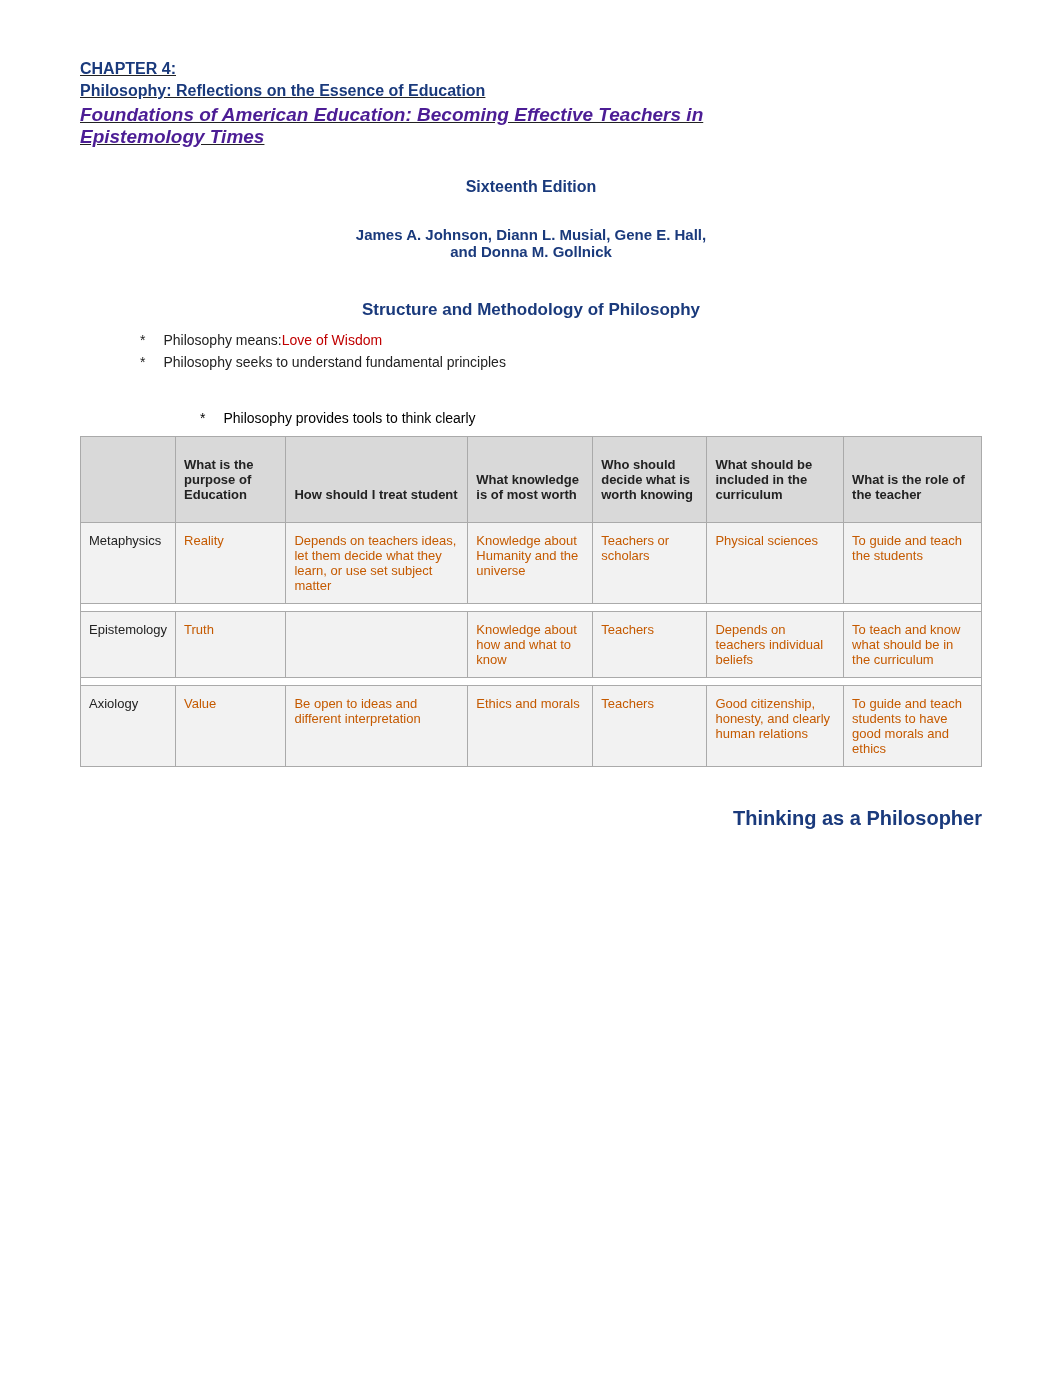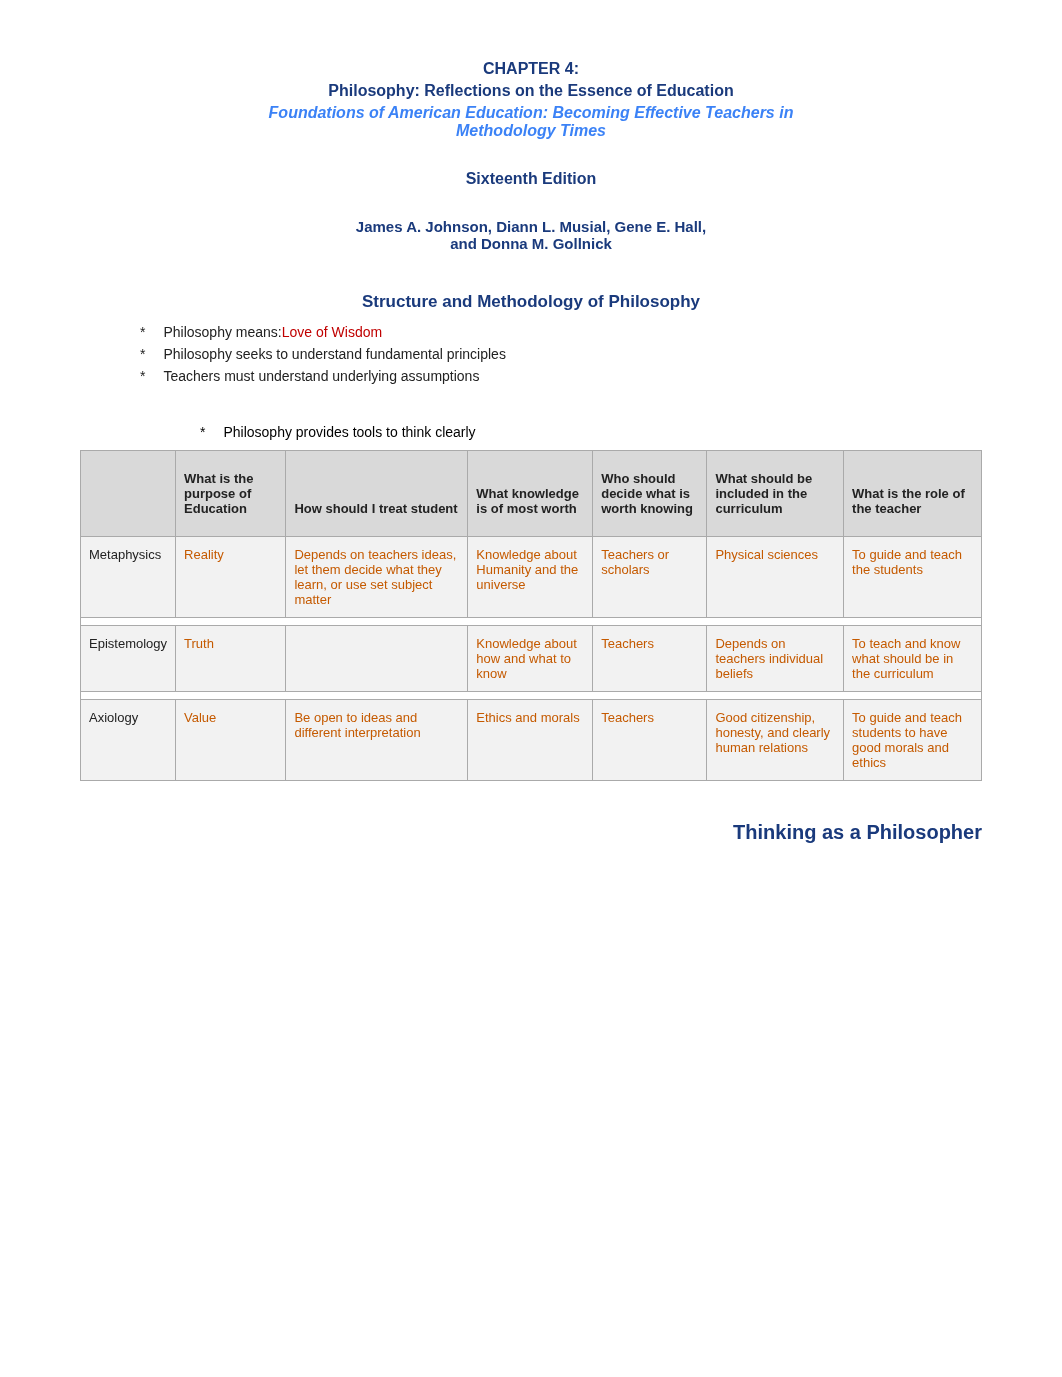--- a/index.html
+++ b/index.html
@@ -6,39 +6,40 @@
     body {
       background: #fff;
       font-family: Arial, sans-serif;
       font-size: 14px;
       color: #222;
       width: 1062px;
       min-height: 1377px;
       padding: 60px 80px;
     }
     .header {
-      text-align: center;
+      text-align: left;
       margin-bottom: 20px;
+      text-decoration: underline;
     }
     .header .chapter-title {
       font-weight: bold;
       color: #1a3a7c;
       font-size: 16px;
       margin-bottom: 4px;
     }
     .header .book-title {
       font-weight: bold;
       color: #1a3a7c;
       font-size: 16px;
       margin-bottom: 4px;
     }
     .header .book-subtitle {
       font-style: italic;
-      color: #3b82f6;
-      font-size: 16px;
+      color: #4c1d95;
+      font-size: 19px;
       font-weight: bold;
     }
     .edition {
       text-align: center;
       color: #1a3a7c;
       font-weight: bold;
       font-size: 16px;
       margin: 30px 0;
     }
     .authors {
@@ -138,42 +139,39 @@
     }
   </style>
 </head>
 <body>
 
 <div class="header">
   <div class="chapter-title">CHAPTER 4:</div>
   <div class="book-title">Philosophy: Reflections on the Essence of Education</div>
   <div class="book-subtitle">
     <span>Foundations of American Education: Becoming Effective Teachers in</span><br>
-    <span>Methodology Times</span>
+    <span>Epistemology Times</span>
   </div>
 </div>
 
 <div class="edition">Sixteenth Edition</div>
 
 <div class="authors">
   James A. Johnson, Diann L. Musial, Gene E. Hall,<br>and Donna M. Gollnick
 </div>
 
 <div class="section-title">Structure and Methodology of Philosophy</div>
 
 <ul class="bullet-list">
   <li>
     <span>Philosophy means: </span>
       <span class="love-of-wisdom">Love of Wisdom</span>
   </li>
   <li>
     <span>Philosophy seeks to understand fundamental principles</span>
-  </li>
-  <li>
-    <span>Teachers must understand underlying assumptions</span>
   </li>
 </ul>
 <ul class="sub-bullet">
   <li>
     <span>Philosophy provides tools to think clearly</span>
   </li>
 </ul>
 
 <div class="table-wrapper">
   <table>

